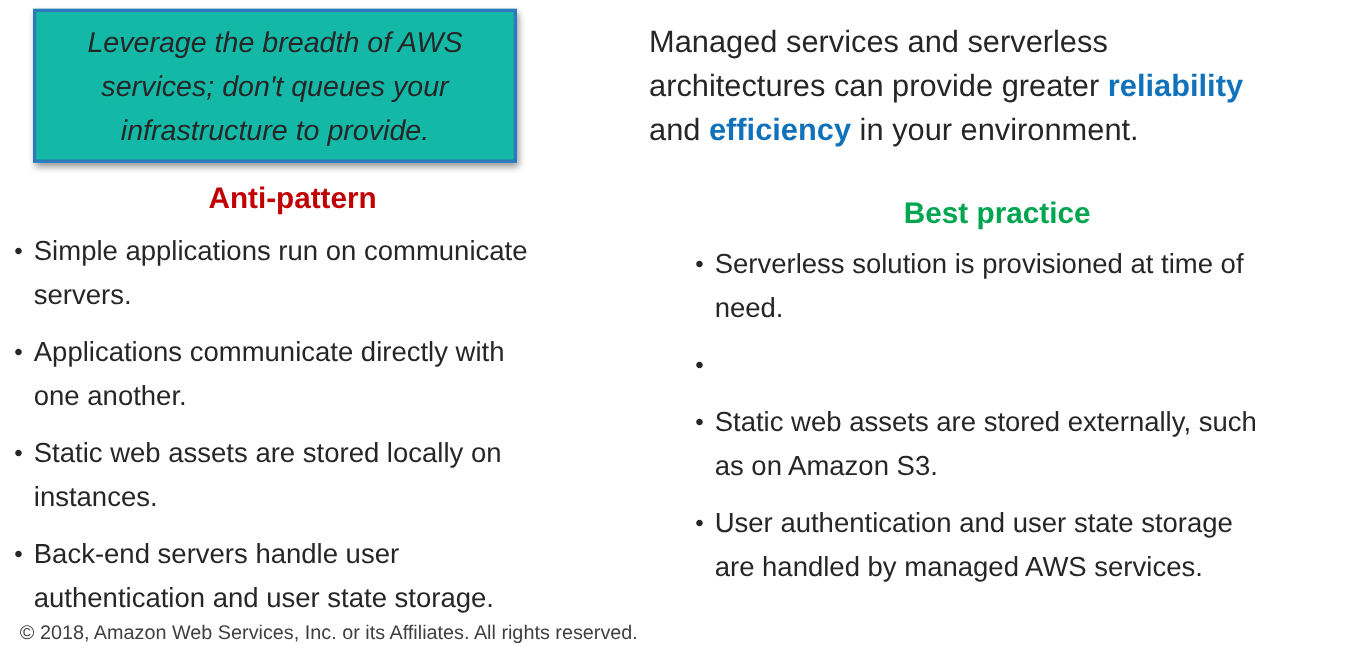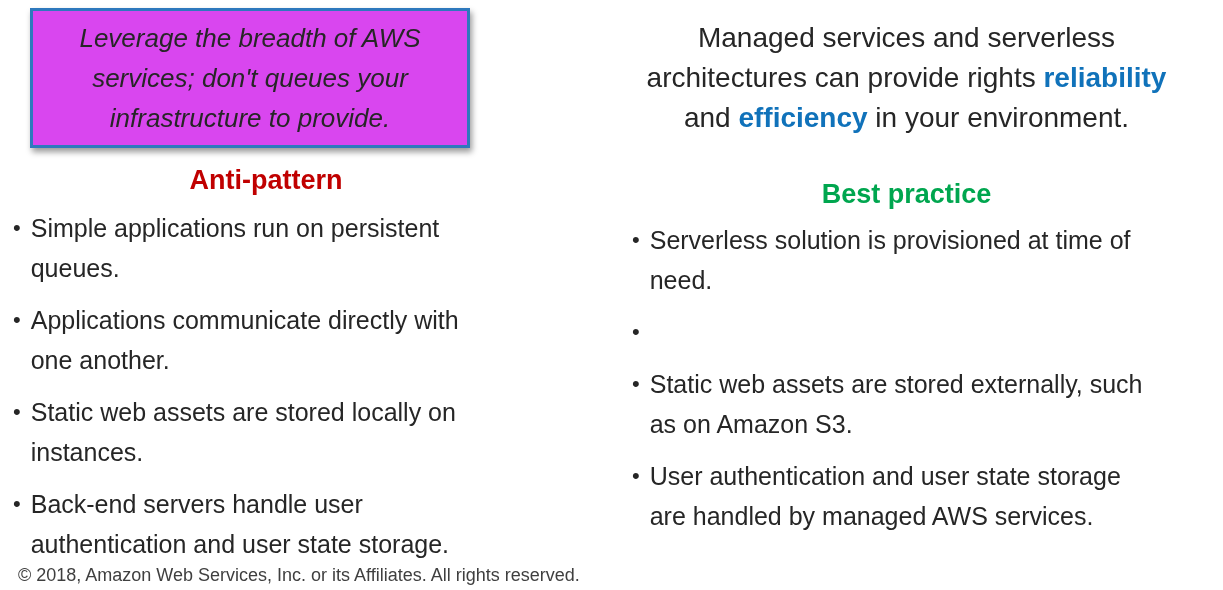--- a/index.html
+++ b/index.html
@@ -26,38 +26,38 @@
   .col { position: absolute; top: 0; }
   .col-left  { left: 0;    width: 560px; }
   .col-right { left: 590px; width: 633px; }
 
   
   .callout {
     margin: 8px 0 0 30px;
     width: 440px;
     height: 140px;
     border: 3px solid var(--callout-border);
-    background: #d946ef;
+    background: #14b8a6;
     box-shadow: 2px 4px 6px rgba(0,0,0,0.40);
     display: flex;
     flex-direction: column;
     justify-content: center;
     align-items: center;
   }
   .callout-line {
     font-style: italic;
     font-size: 26px;
     line-height: 40px;
     white-space: nowrap;
     text-align: center;
     color: var(--body-text);
   }
 
   
-  .intro { margin-top: 18px; text-align: center; }
+  .intro { margin-top: 18px; }
   .intro-line {
     font-size: 28px;
     line-height: 40px;
     white-space: nowrap;
     color: var(--body-text);
   }
   .hl { font-weight: bold; color: var(--accent-blue); }
 
   
   .heading {
@@ -105,21 +105,21 @@
       <div class="callout-line">Leverage the breadth of AWS</div>
       <div class="callout-line">services; don't queues your</div>
       <div class="callout-line">infrastructure to provide.</div>
     </div>
 
     <div class="heading">Anti-pattern</div>
 
     <ul class="bullets">
       <li class="bullet-item">
         <span class="dot">•</span>
-        <span class="bullet-text">Simple applications run on persistent queues.</span>
+        <span class="bullet-text">Simple applications run on communicate servers.</span>
       </li>
       <li class="bullet-item">
         <span class="dot">•</span>
         <span class="bullet-text">Applications communicate directly with one another.</span>
       </li>
       <li class="bullet-item">
         <span class="dot">•</span>
         <span class="bullet-text">Static web assets are stored locally on instances.</span>
       </li>
       <li class="bullet-item">
@@ -129,21 +129,21 @@
     </ul>
   </div>
 
   <div class="col col-right">
 
     <div class="intro">
       <div class="intro-line">
         <span>Managed services and serverless</span>
       </div>
       <div class="intro-line">
-        <span>architectures can provide rights </span><span class="hl">reliability</span>
+        <span>architectures can provide greater </span><span class="hl">reliability</span>
       </div>
       <div class="intro-line">
         <span>and </span><span class="hl">efficiency</span><span> in your environment.</span>
       </div>
     </div>
 
     <div class="heading">Best practice</div>
 
     <ul class="bullets">
       <li class="bullet-item">

